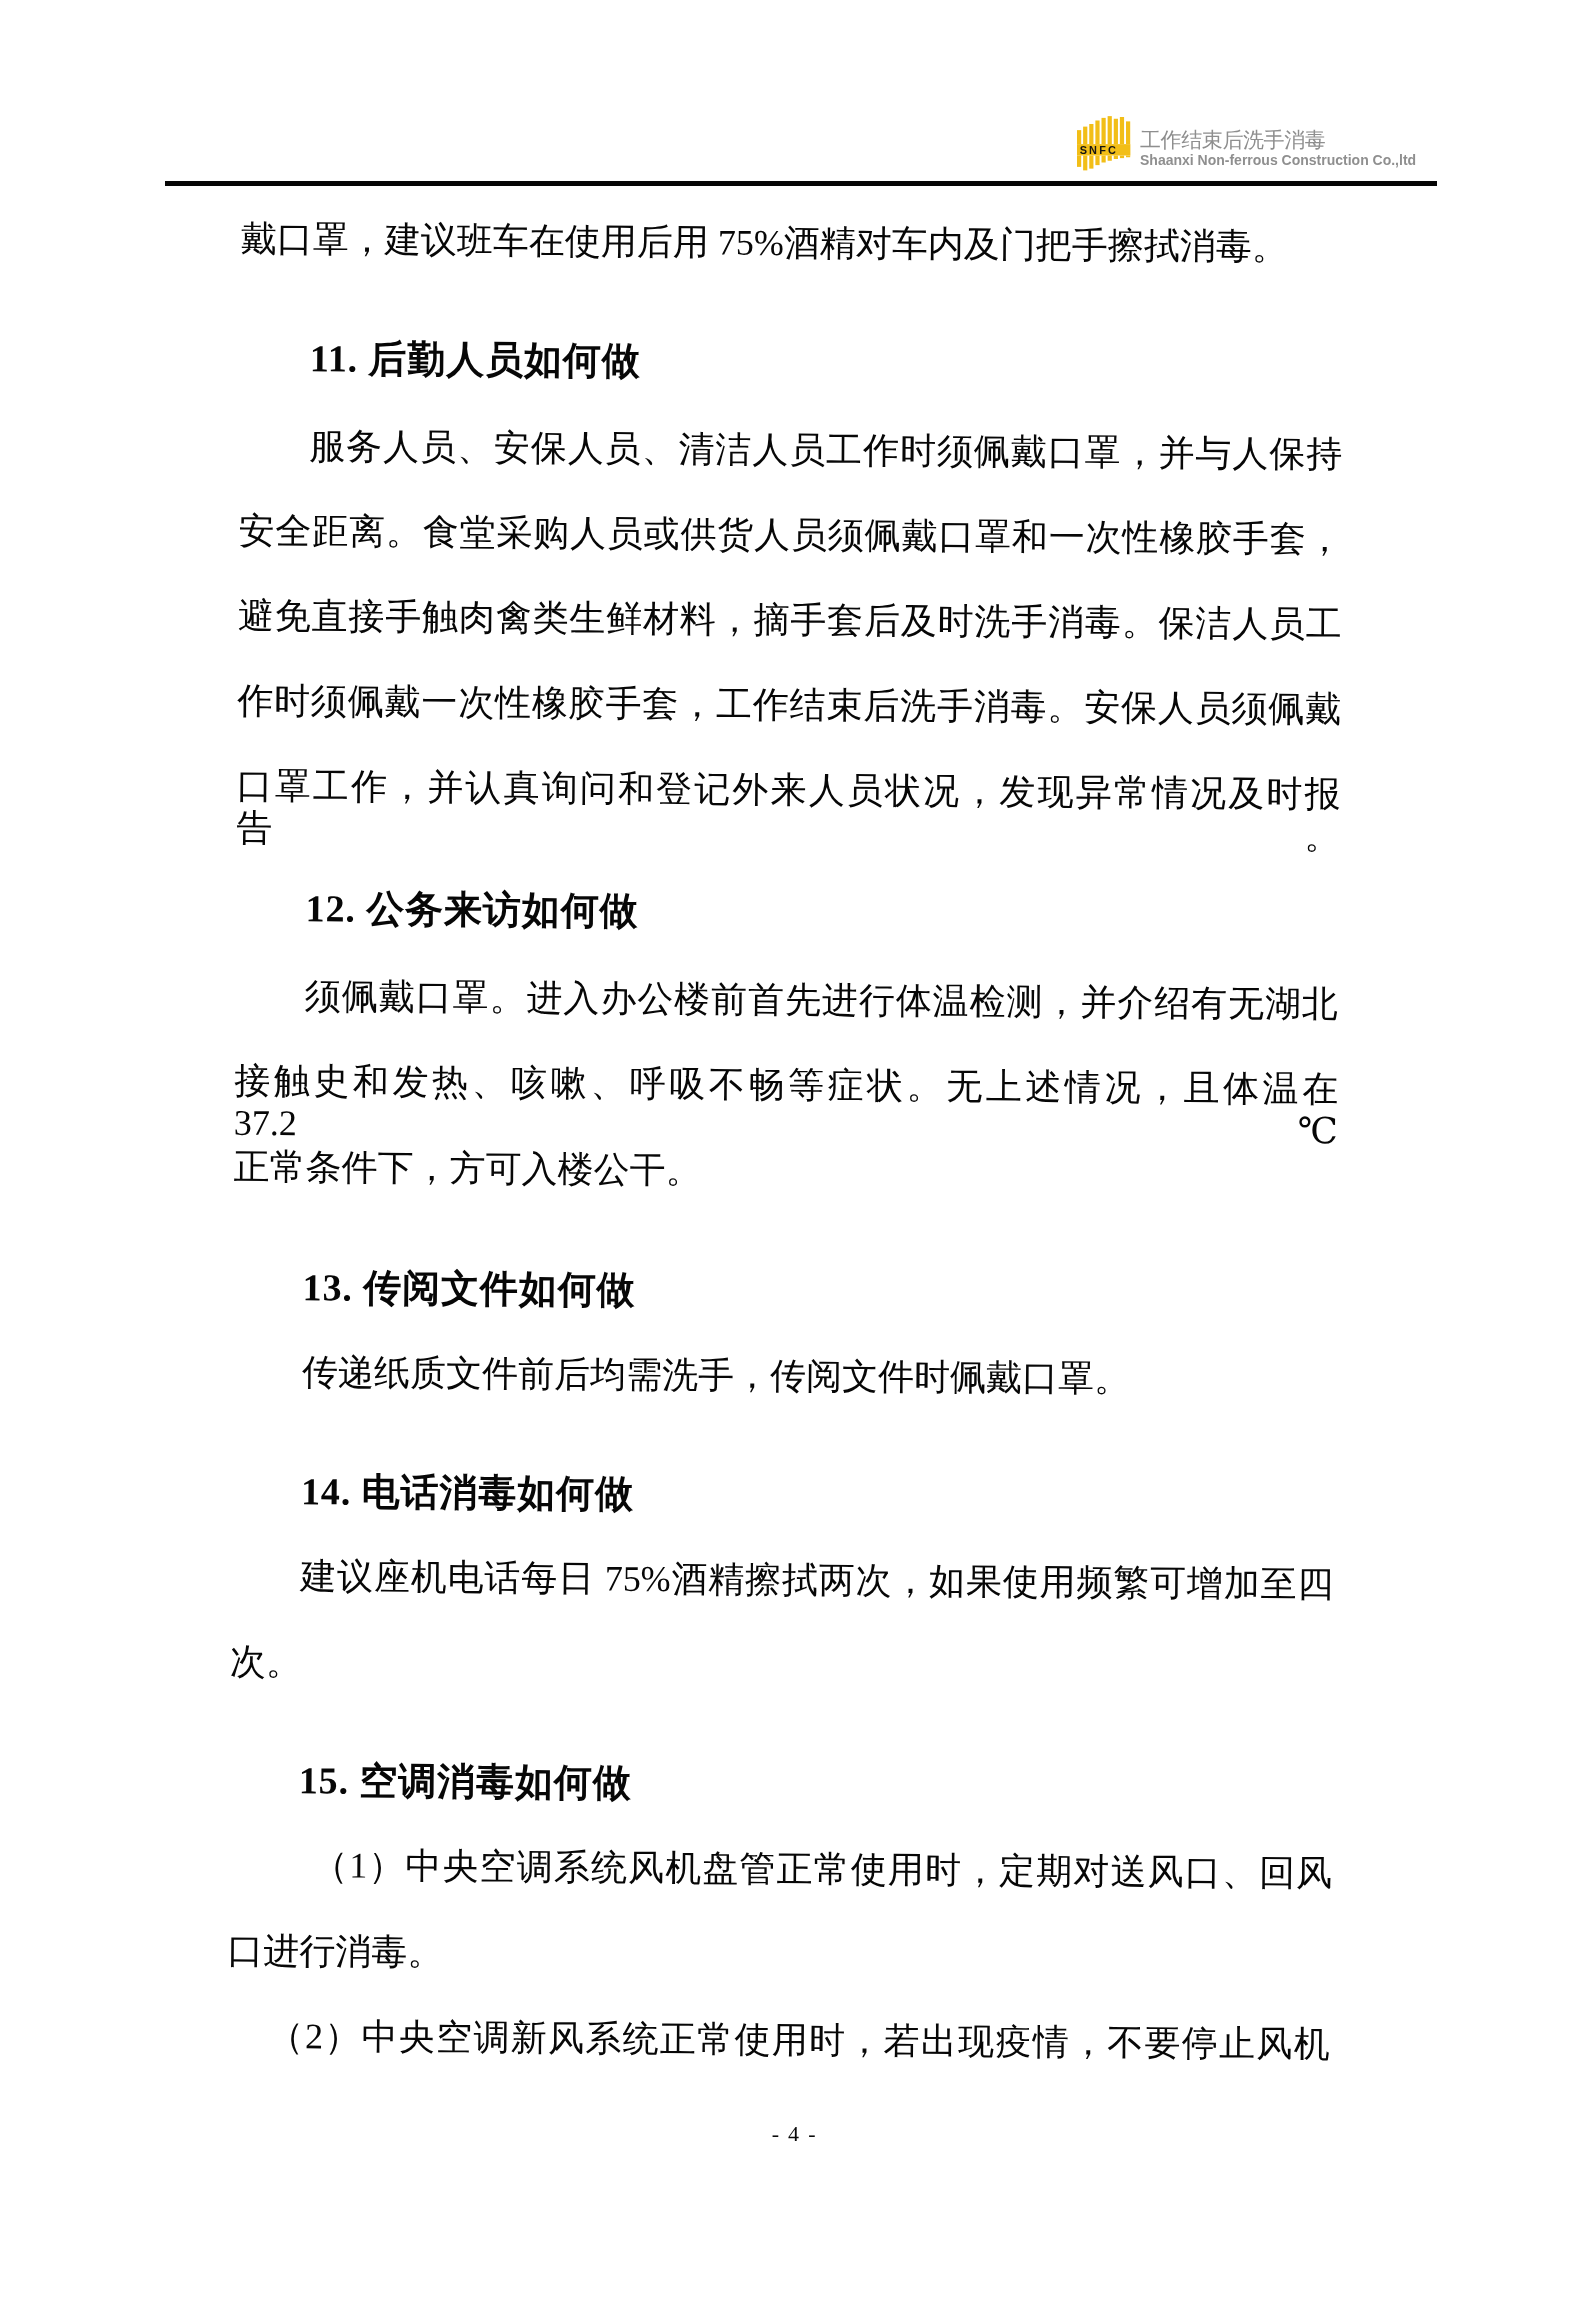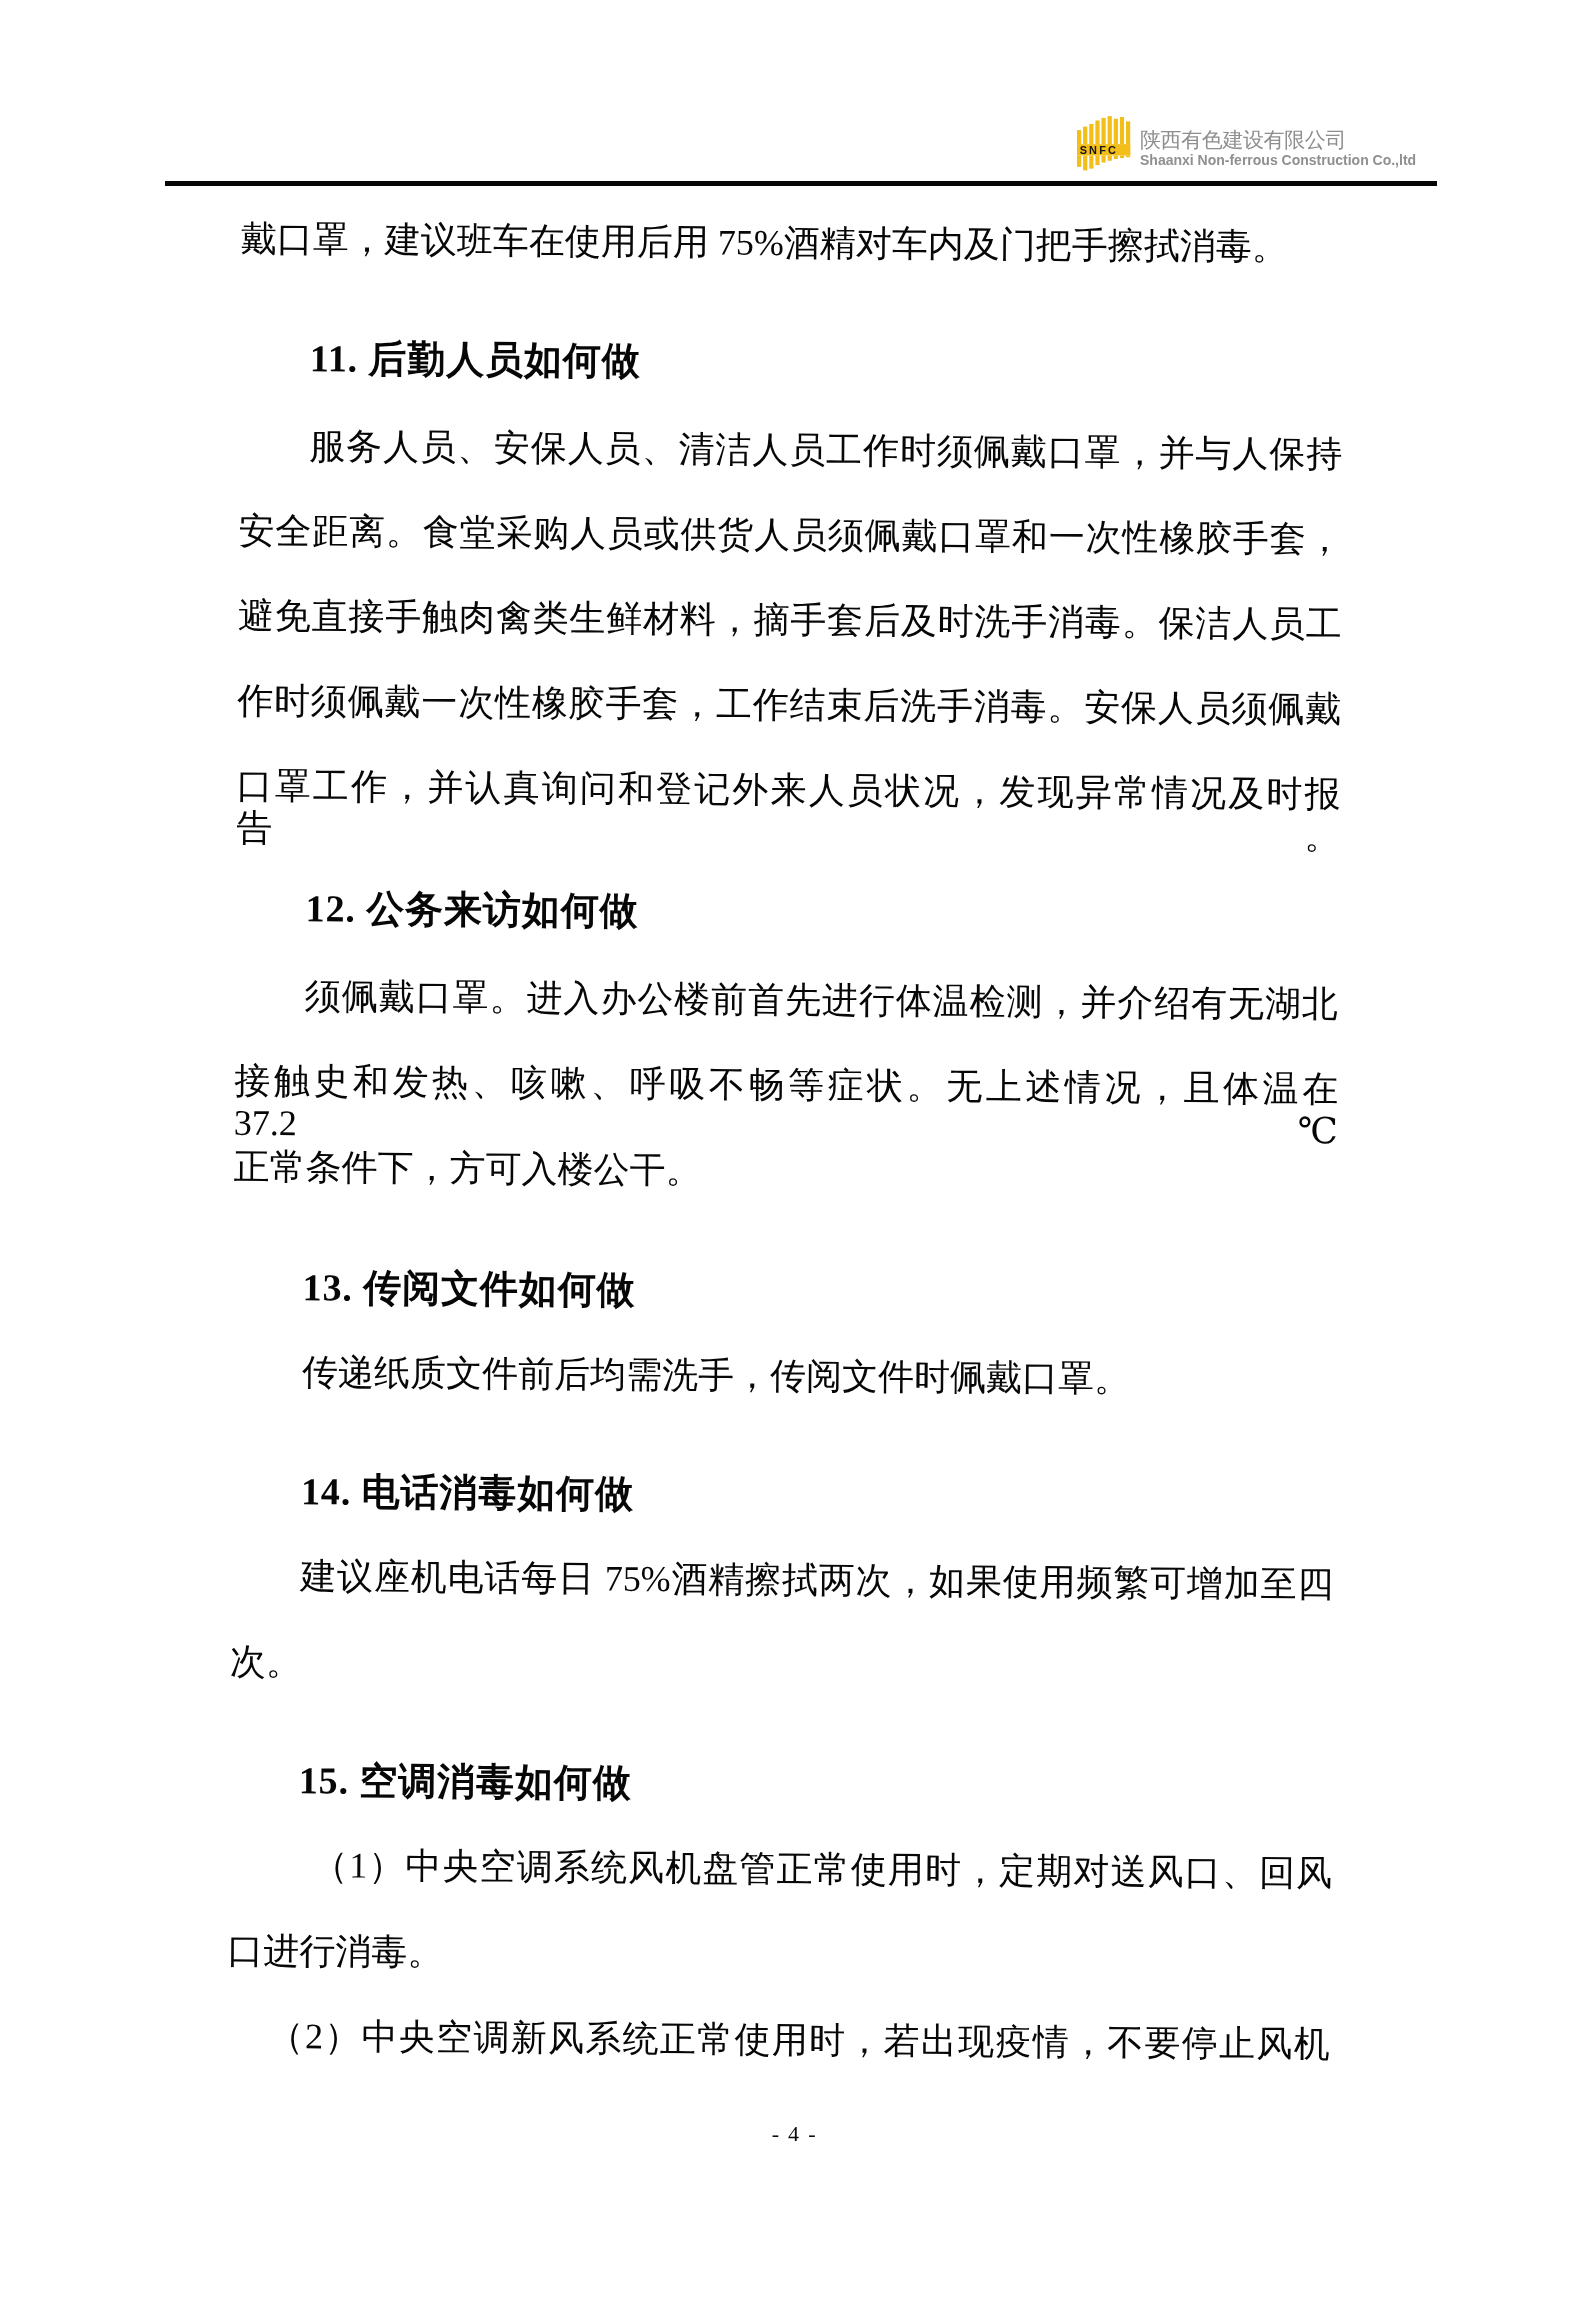--- a/index.html
+++ b/index.html
@@ -85,21 +85,21 @@
         <rect x="21" y="45" width="4.8" height="11"></rect>
         <rect x="28" y="45" width="4.8" height="8"></rect>
         <rect x="35" y="45" width="4.8" height="6"></rect>
         <rect x="42" y="45" width="4.8" height="4"></rect>
         <rect x="49" y="45" width="4.8" height="3"></rect>
         <rect x="56" y="45" width="4.8" height="2"></rect>
       </g>
       <text x="3" y="43" font-family="Liberation Sans, DejaVu Sans, sans-serif" font-size="12.5" font-weight="bold" letter-spacing="2.5" fill="#141414">SNFC</text>
     </svg>
   </div>
-  <div class="company-zh">陕西有色建设有限公司</div>
+  <div class="company-zh">工作结束后洗手消毒</div>
   <div class="company-en">Shaanxi Non-ferrous Construction Co.,ltd</div>
 
   <div class="header-rule"></div>
 
   <div class="doc-body">
       <div class="line" style="top: 222px; left: 241px;">戴口罩，建议班车在使用后用 75%酒精对车内及门把手擦拭消毒。</div>
       <div class="line heading" style="top: 340px; left: 311px;">11. 后勤人员如何做</div>
       <div class="line just" style="top: 429px; left: 311px; width: 1033px;">服务人员、安保人员、清洁人员工作时须佩戴口罩，并与人保持</div>
       <div class="line just" style="top: 514px; left: 241px; width: 1104px;">安全距离。食堂采购人员或供货人员须佩戴口罩和一次性橡胶手套，</div>
       <div class="line just" style="top: 599px; left: 241px; width: 1104px;">避免直接手触肉禽类生鲜材料，摘手套后及时洗手消毒。保洁人员工</div>

